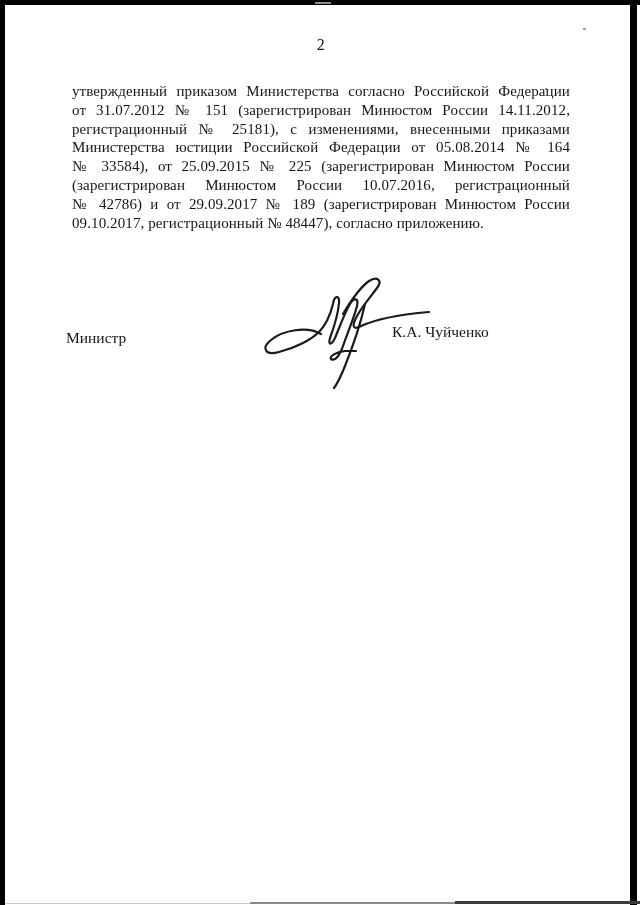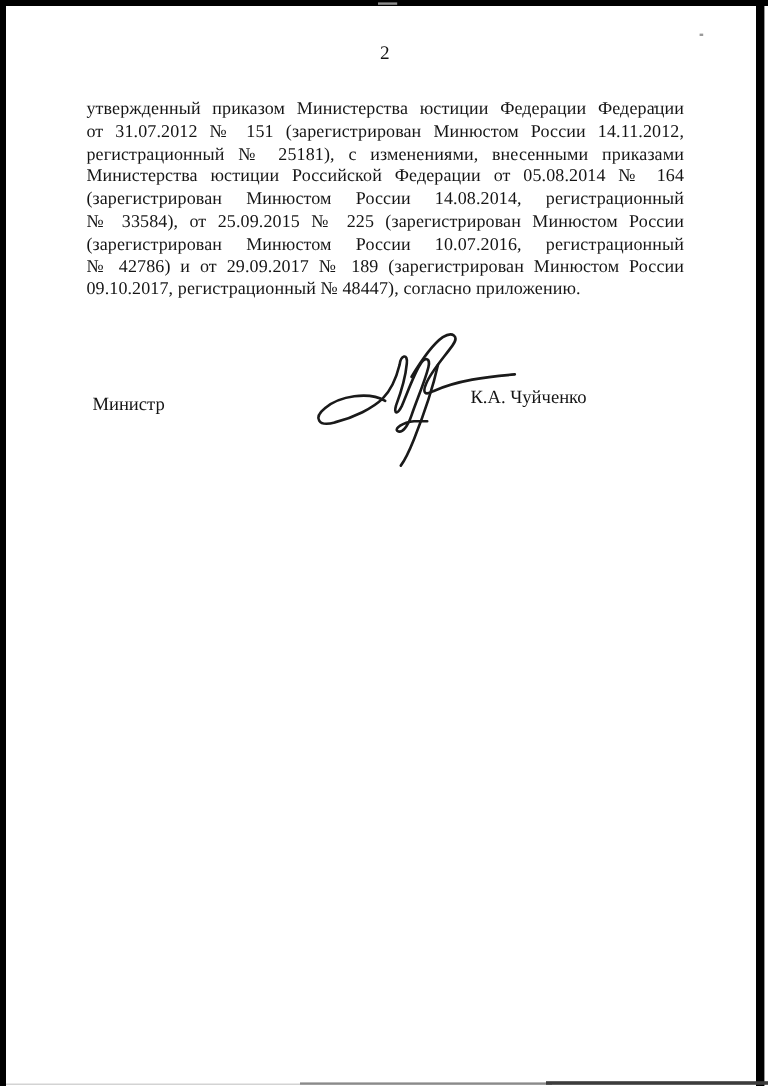--- a/index.html
+++ b/index.html
@@ -25,21 +25,21 @@
     text-align:center;font-size:16px;letter-spacing:.5px;
   }
   .paragraph{
     position:absolute;left:72px;top:82px;width:498px;
     font-size:15px;line-height:18.8px;letter-spacing:.1px;
   }
   .pline{text-align:justify;text-align-last:justify;white-space:normal;}
   .pline.last{text-align-last:left;}
 
   .minister-title{
-    position:absolute;left:77px;top:329px;font-size:15.5px;
+    position:absolute;left:66px;top:329px;font-size:15.5px;
   }
   .minister-name{
     position:absolute;left:392px;top:323px;width:170px;
     font-size:15.5px;
   }
   .signature{
     position:absolute;left:255px;top:274px;width:180px;height:120px;
   }
   .signature svg{display:block;width:100%;height:100%;}
 
@@ -59,25 +59,24 @@
   <div class="border-bottom-a"></div>
   <div class="border-bottom-b"></div>
   <div class="border-bottom-c"></div>
 
   <div class="speck a"></div>
   <div class="speck b"></div>
 
   <div class="page-number">2</div>
 
   <div class="paragraph">
-    <div class="pline">утвержденный приказом Министерства юстиции Федерации Федерации</div>
+    <div class="pline">утвержденный приказом Министерства согласно Российской Федерации</div>
     <div class="pline">от 31.07.2012 № 151 (зарегистрирован Минюстом России 14.11.2012,</div>
     <div class="pline">регистрационный № 25181), с изменениями, внесенными приказами</div>
     <div class="pline">Министерства юстиции Российской Федерации от 05.08.2014 № 164</div>
-    <div class="pline">(зарегистрирован Минюстом России 14.08.2014, регистрационный</div>
     <div class="pline">№ 33584), от 25.09.2015 № 225 (зарегистрирован Минюстом России</div>
     <div class="pline">(зарегистрирован Минюстом России 10.07.2016, регистрационный</div>
     <div class="pline">№ 42786) и от 29.09.2017 № 189 (зарегистрирован Минюстом России</div>
     <div class="pline last">09.10.2017, регистрационный № 48447), согласно приложению.</div>
   </div>
 
   <div class="minister-title">Министр</div>
 
   <div class="signature">
     <svg viewBox="0 0 180 120" xmlns="http://www.w3.org/2000/svg" fill="none" stroke="#1a1a1a" stroke-width="2.2" stroke-linecap="round" stroke-linejoin="round">

